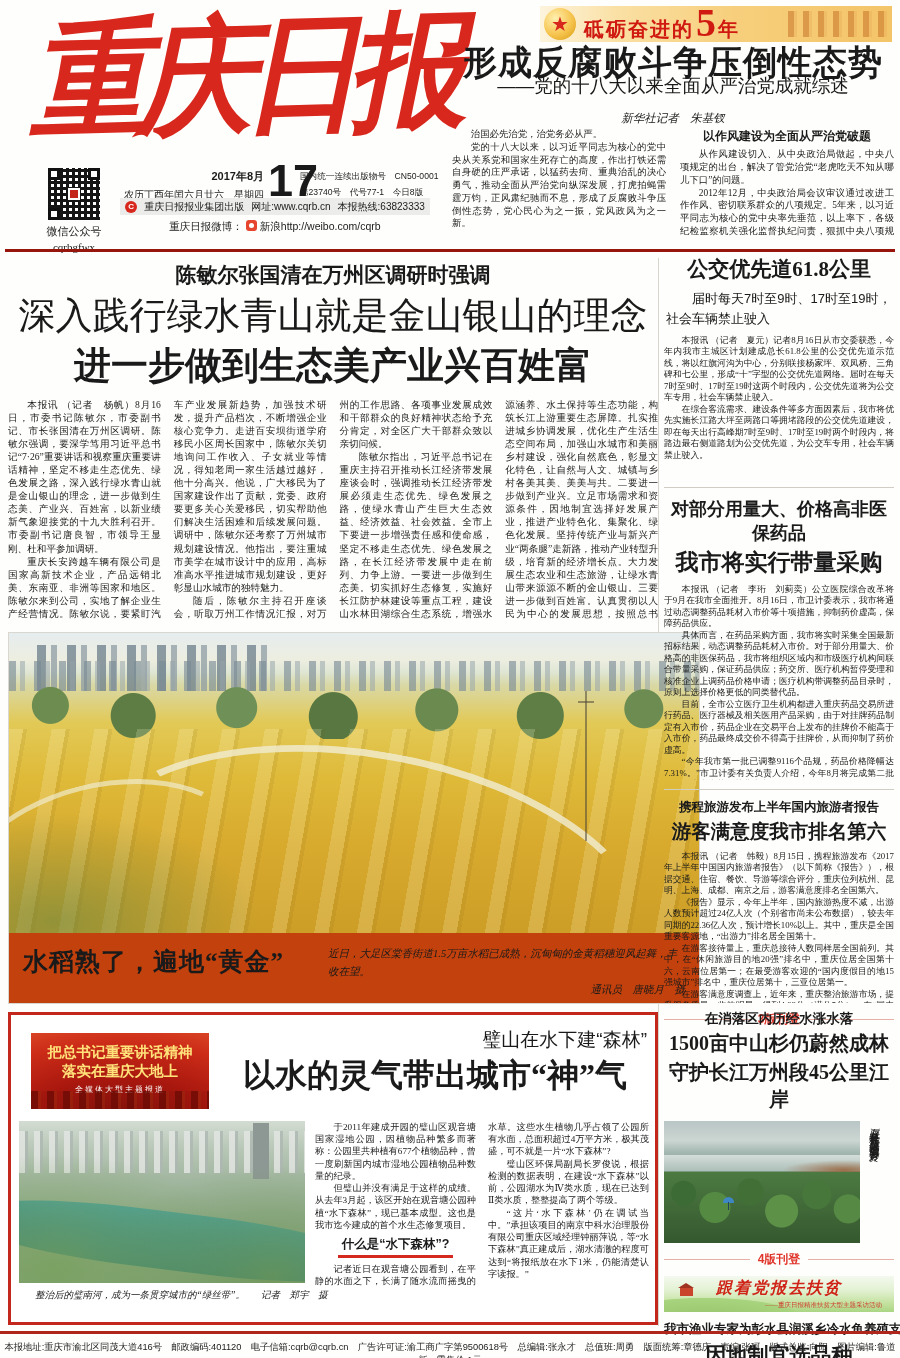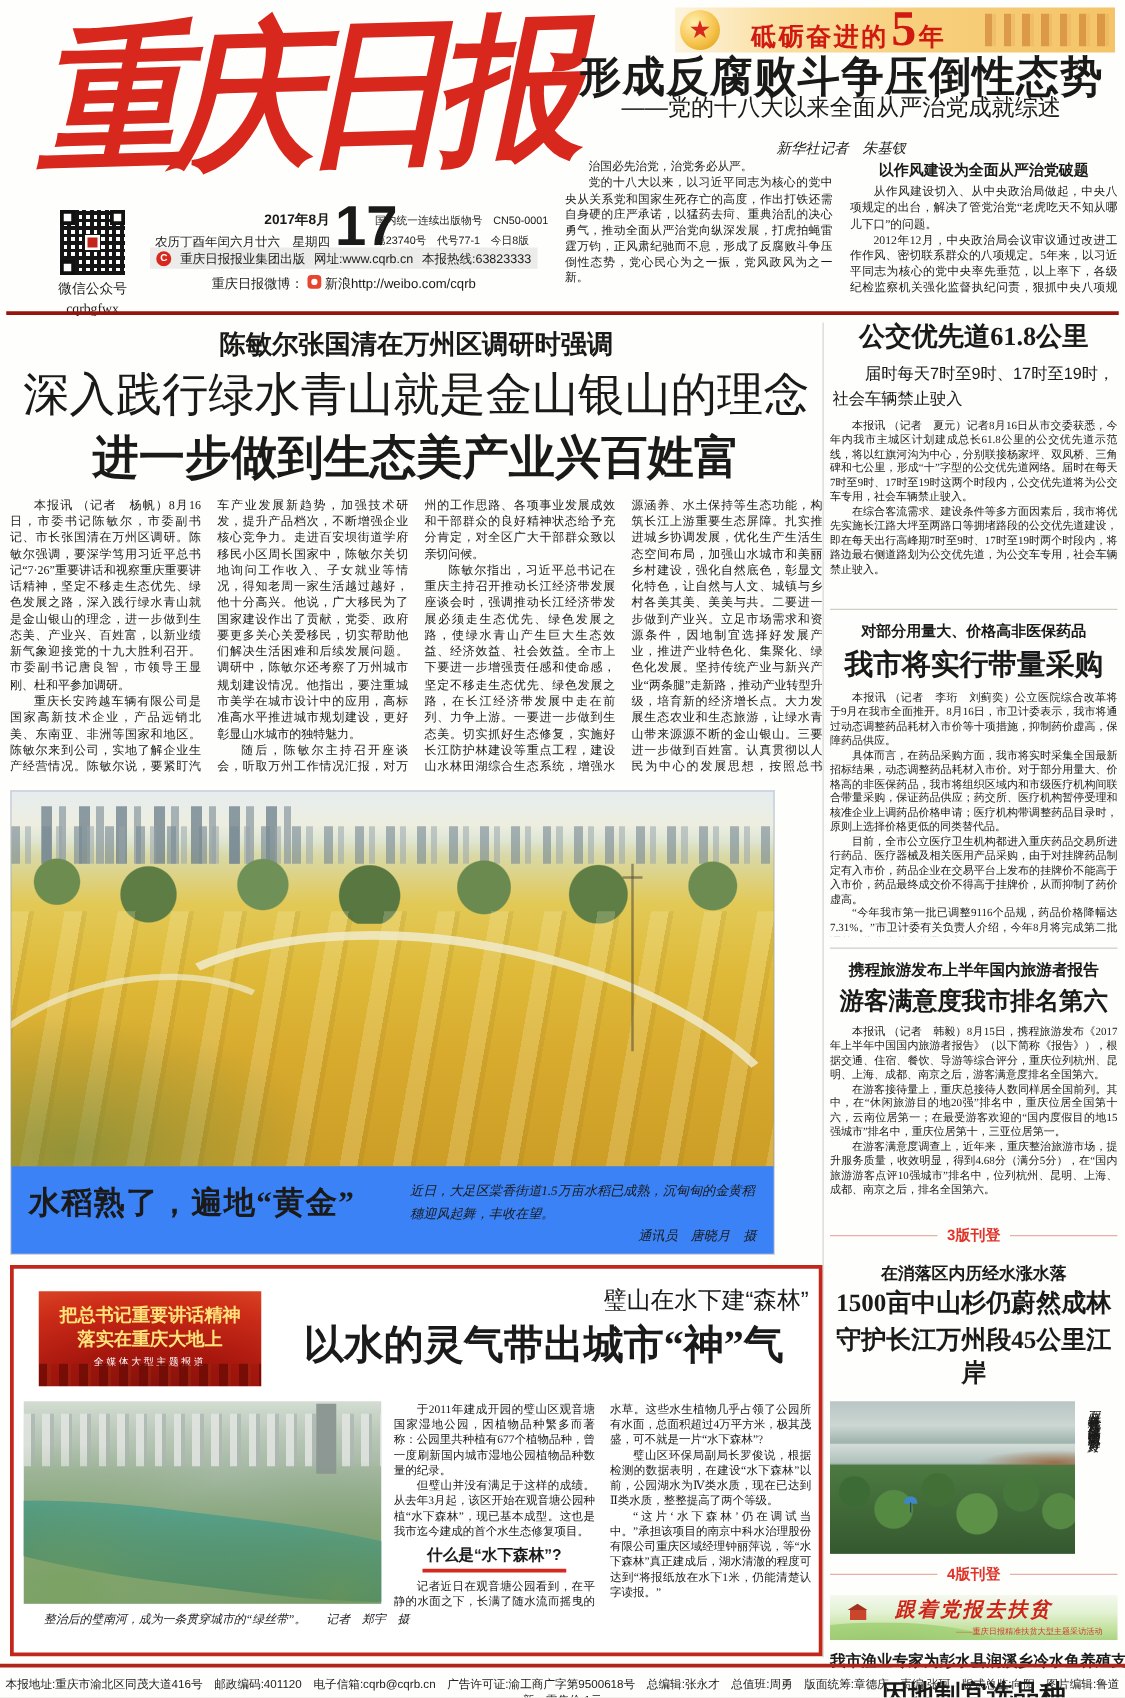--- a/index.html
+++ b/index.html
@@ -32,21 +32,21 @@
   .weibo-icon{display:inline-block;width:11px;height:11px;border-radius:3px;background:#e6462e;position:relative;top:1px;margin:0 3px;}
   .weibo-icon::after{content:"";position:absolute;left:3px;top:3px;width:5px;height:5px;border-radius:50%;background:#fff;}
 
   
   .banner5{position:absolute;left:540px;top:6px;width:352px;height:36px;
     background:linear-gradient(90deg,#fdf4de 0%,#fae0a4 22%,#f7cf7c 55%,#f4c468 100%);
     display:flex;align-items:center;padding-left:4px;box-sizing:border-box;}
   .emblem{width:32px;height:32px;border-radius:50%;flex:0 0 32px;
     background:radial-gradient(circle at 35% 32%,#ffeFAF,#f6c44e 55%,#d7990f);
     color:#d8271c;font-size:20px;line-height:32px;text-align:center;}
-  .banner5-text{margin-left:25px;display:flex;align-items:baseline;color:#d01910;font-weight:900;}
+  .banner5-text{margin-left:8px;display:flex;align-items:baseline;color:#d01910;font-weight:900;}
   .banner5-pre{font-size:20px;letter-spacing:2px;}
   .banner5-num{font-size:40px;font-family:"Liberation Serif",serif;margin:0 2px;line-height:.9;}
   .banner5-suf{font-size:20px;}
   .skyline{margin-left:auto;width:104px;height:26px;opacity:.8;
     background:repeating-linear-gradient(90deg,rgba(196,110,35,.65) 0 6px,rgba(226,160,80,.35) 6px 9px,rgba(196,110,35,0) 9px 15px);}
   .top-headline{position:absolute;left:452px;top:44px;width:442px;text-align:center;
     font-weight:900;font-size:34px;line-height:1.1;letter-spacing:1px;}
   .top-sub{position:absolute;left:452px;top:73px;width:442px;text-align:center;font-size:18.5px;}
   .top-byline{position:absolute;left:452px;top:111px;width:442px;text-align:center;font-style:italic;font-size:11.5px;}
   .top-body{position:absolute;left:452px;top:128px;width:442px;height:118px;overflow:hidden;
@@ -59,22 +59,22 @@
 
   
   .lead-kicker{position:absolute;left:8px;top:261px;width:650px;text-align:center;
     font-family:"Liberation Sans",sans-serif;font-weight:700;font-size:21px;}
   .lead-h1a{position:absolute;left:8px;top:291px;width:650px;text-align:center;font-weight:400;font-size:37px;letter-spacing:0;}
   .lead-h1b{position:absolute;left:8px;top:341px;width:650px;text-align:center;font-weight:900;font-size:37px;}
   .lead-body{position:absolute;left:8px;top:398px;width:650px;height:230px;overflow:hidden;
     column-count:4;column-gap:13px;font-size:9.6px;line-height:1.36;text-align:justify;}
 
   
-  .photo-wrap{position:absolute;left:8px;top:632px;width:612px;height:372px;border:1px solid #d9d7cf;
-    box-sizing:border-box;background:#3b82f6;}
+  .photo-wrap{position:absolute;left:8px;top:632px;width:692px;height:372px;border:1px solid #d9d7cf;
+    box-sizing:border-box;background:#c2410c;}
   .rice-photo{position:relative;width:100%;height:300px;overflow:hidden;
     background:linear-gradient(180deg,#e6edef 0%,#edeee0 9%,#dfe6d4 13%,#d9d9a8 17%,#e2c956 30%,#dfba39 48%,#d7a92d 72%,#cd9e26 100%);}
   .rp-towers{position:absolute;top:12px;left:4%;width:34%;height:46px;opacity:.85;
     background:repeating-linear-gradient(90deg,rgba(110,128,140,.9) 0 9px,transparent 9px 14px,rgba(140,154,162,.85) 14px 20px,transparent 20px 30px);}
   .rp-city{position:absolute;top:28px;left:0;right:0;height:30px;opacity:.75;
     background:repeating-linear-gradient(90deg,rgba(122,139,150,.85) 0 7px,rgba(122,139,150,0) 7px 11px,rgba(150,163,170,.7) 11px 16px,rgba(150,163,170,0) 16px 25px);}
   .rp-trees{position:absolute;top:50px;left:0;right:0;height:56px;
     background:radial-gradient(circle at 6% 40%,#6c8c50 0 18px,transparent 19px),
       radial-gradient(circle at 18% 58%,#5d7d45 0 22px,transparent 23px),
       radial-gradient(circle at 33% 44%,#6f9158 0 20px,transparent 21px),
@@ -96,21 +96,21 @@
   .photo-title{font-weight:900;font-size:25px;letter-spacing:1px;flex:0 0 305px;}
   .photo-cap{font-size:10.5px;line-height:1.7;font-style:italic;flex:1;}
   .photo-credit{text-align:right;font-style:italic;}
 
   
   .rail{position:absolute;left:664px;top:256px;width:230px;}
   .rail .divider{border-top:1px solid #cfcdc4;margin:9px 0;}
   .railA-h{font-weight:900;font-size:21px;line-height:1.3;text-align:center;}
   .railA-deck{font-family:"Liberation Sans",sans-serif;font-size:13px;line-height:1.55;margin:6px 2px 5px 2px;text-indent:2em;}
   .rail-body{font-size:8.8px;line-height:1.31;text-align:justify;overflow:hidden;}
-  .railB-kicker{font-family:"Liberation Sans",sans-serif;font-weight:700;font-size:12px;text-align:center;}
+  .railB-kicker{font-family:"Liberation Sans",sans-serif;font-weight:700;font-size:18px;text-align:center;}
   .railB-h{font-weight:900;font-size:23px;text-align:center;margin:2px 0 6px 0;}
   .railC-kicker{font-family:"Liberation Sans",sans-serif;font-weight:700;font-size:12.5px;text-align:center;}
   .railC-h{font-weight:900;font-size:19.5px;text-align:center;margin:2px 0 6px 0;}
   .page-ref{display:flex;align-items:center;gap:8px;color:#e0342a;font-weight:700;font-size:12px;margin:8px 0 2px 0;
     font-family:"Liberation Sans",sans-serif;}
   .page-ref .dash{flex:1;border-top:1px solid #e7b0a7;height:0;}
 
   
   .bottom-box{position:absolute;left:8px;top:1012px;width:650px;height:313px;border:3px solid #c3271b;box-sizing:border-box;background:#fff;}
   .theme-banner{position:absolute;left:20px;top:18px;width:178px;height:76px;overflow:hidden;text-align:center;
@@ -302,20 +302,21 @@
       </div>
     </div>
 
     <div class="divider"></div>
 
     <div>
       <div class="railC-kicker">携程旅游发布上半年国内旅游者报告</div>
       <div class="railC-h">游客满意度我市排名第六</div>
       <div class="rail-body" style="height:152px;">
         <p>本报讯 （记者　韩毅）8月15日，携程旅游发布《2017年上半年中国国内旅游者报告》（以下简称《报告》），根据交通、住宿、餐饮、导游等综合评分，重庆位列杭州、昆明、上海、成都、南京之后，游客满意度排名全国第六。</p>
+        <p>《报告》显示，今年上半年，国内旅游热度不减，出游人数预计超过24亿人次（个别省市尚未公布数据），较去年同期的22.36亿人次，预计增长10%以上。其中，重庆是全国重要客源地，“出游力”排名居全国第十。</p>
         <p>在游客接待量上，重庆总接待人数同样居全国前列。其中，在“休闲旅游目的地20强”排名中，重庆位居全国第十六，云南位居第一；在最受游客欢迎的“国内度假目的地15强城市”排名中，重庆位居第十，三亚位居第一。</p>
         <p>在游客满意度调查上，近年来，重庆整治旅游市场，提升服务质量，收效明显，得到4.68分（满分5分），在“国内旅游游客点评10强城市”排名中，位列杭州、昆明、上海、成都、南京之后，排名全国第六。</p>
       </div>
       <div class="page-ref">
         <span class="dash"></span>
         <span>3版刊登</span>
         <span class="dash"></span>
       </div>
     </div>
   </div>

